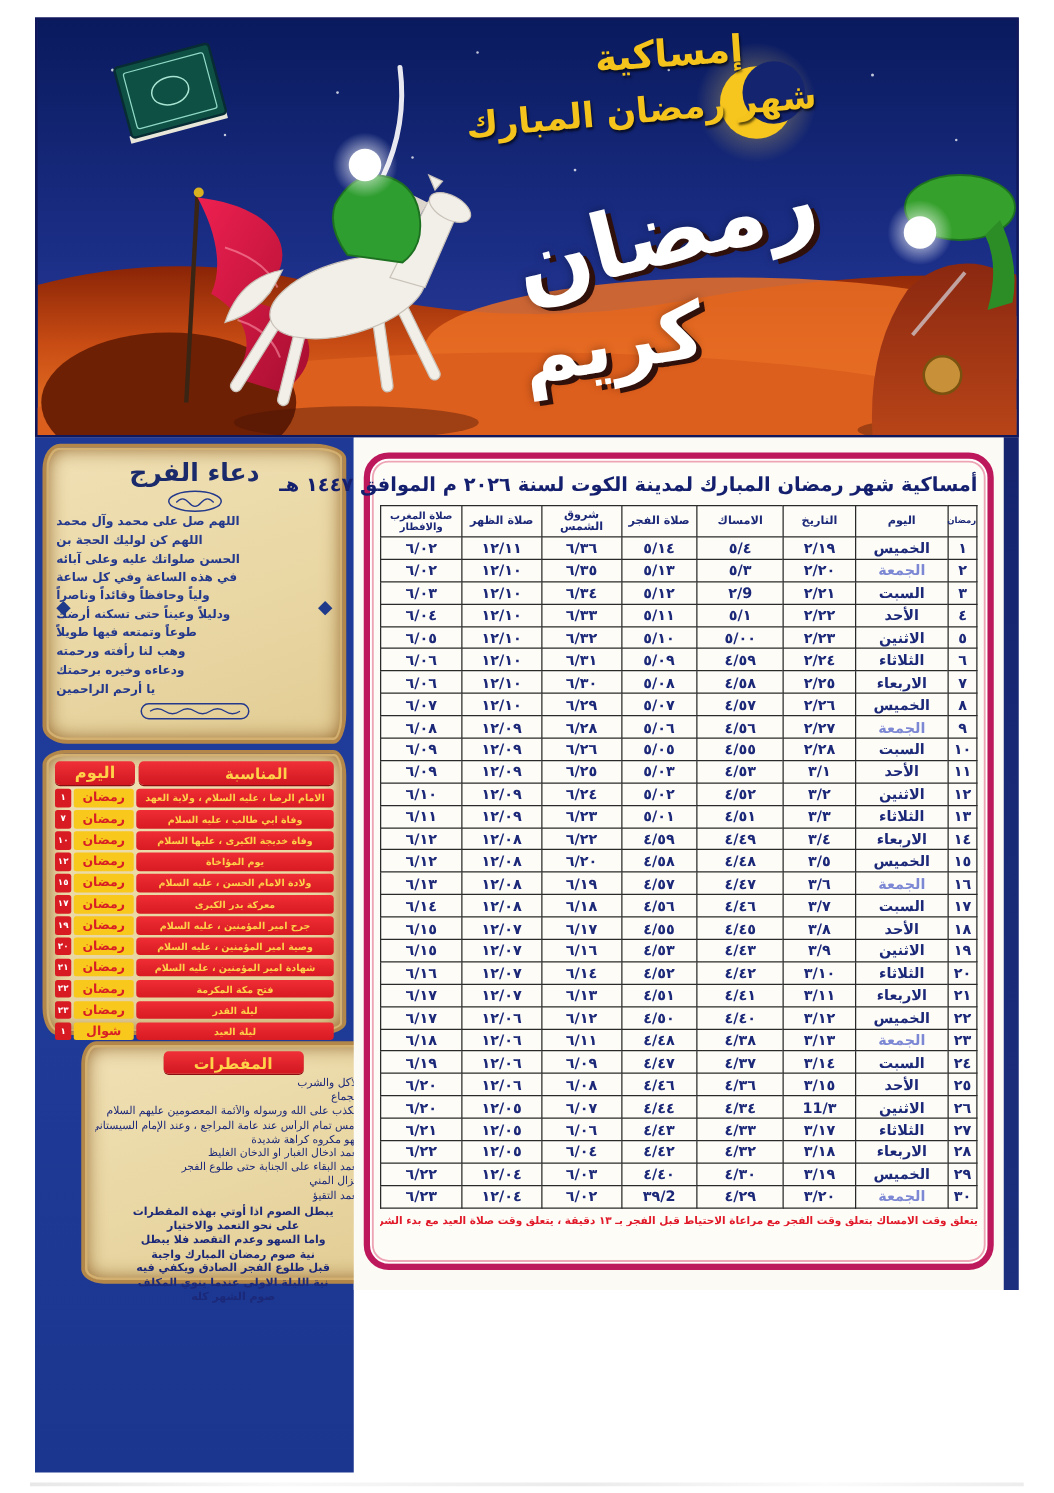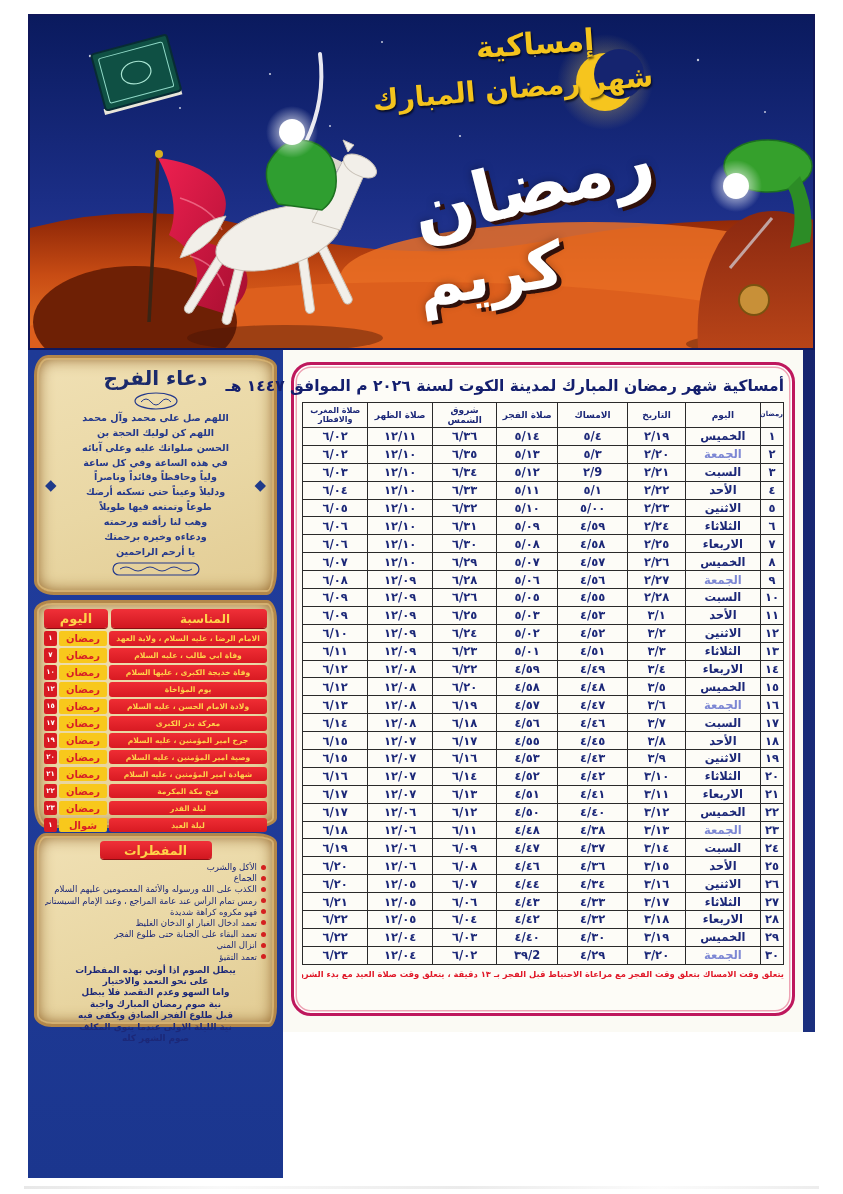--- a/index.html
+++ b/index.html
@@ -48,21 +48,21 @@
     box-shadow:inset 0 0 0 2px #d4b070,inset 0 0 16px #8a5a20;
   }
   .dua{top:5px;height:240px;border-radius:14px 26px 10px 20px/20px 12px 24px 14px;padding:6px 8px;}
   .dua-title{
     text-align:center;color:#1b2a6b;font-size:20px;font-weight:bold;
     letter-spacing:2px;margin-top:2px;
   }
   .emblem{display:block;margin:2px auto 1px;}
   .dua-lines{margin-top:1px;}
   .dua-line{
-    text-align:center;color:#24398c;font-size:9.6px;line-height:1.55;font-weight:bold;
+    text-align:left;color:#24398c;font-size:9.6px;line-height:1.55;font-weight:bold;
   }
   .diamond{position:absolute;color:#1f3a8a;font-size:15px;top:118px;}
   .diamond.dl{left:8px;}
   .diamond.dr{right:8px;}
   .cartouche{display:block;margin:2px auto 0;}
 
   .occ{top:250px;height:228px;border-radius:18px 10px 22px 12px/12px 20px 10px 22px;padding:6px 7px;}
   .occ-head{display:flex;gap:3px;height:19px;margin-bottom:3px;}
   .occ-head>div{
     background:linear-gradient(180deg,#f03038,#d11720);color:#ffd24a;font-weight:bold;
@@ -79,40 +79,40 @@
   }
   .occ-month{
     width:48px;background:#f8c81c;color:#d81f26;font-size:10px;font-weight:bold;
     display:flex;align-items:center;justify-content:center;border-radius:2px;
   }
   .occ-num{
     width:13px;background:#d81a22;color:#ffffff;font-size:7px;font-weight:bold;
     display:flex;align-items:center;justify-content:center;border-radius:2px;
   }
 
-  .muf{top:483px;height:194px;border-radius:12px 22px 8px 18px/18px 10px 20px 12px;padding:4px 8px;}
+  .muf{top:483px;height:194px;border-radius:12px 22px 8px 18px/18px 10px 20px 12px;padding:4px 8px;margin-left:31px;}
   .muf-title{
     width:112px;margin:1px auto 3px;background:linear-gradient(180deg,#f03038,#d11720);
     color:#ffd24a;font-size:12.5px;font-weight:bold;text-align:center;border-radius:4px;
     padding:1.5px 0;box-shadow:0 1px 0 #8a0d12;
   }
   .muf-item{display:flex;align-items:center;gap:4px;margin:1.2px 0;}
   .muf-bullet{width:5px;height:5px;border-radius:50%;background:#d42020;flex:none;}
   .muf-text{color:#1c2878;font-size:8.6px;font-weight:normal;text-align:right;white-space:nowrap;overflow:hidden;}
   .muf-footer{margin-top:3px;}
   .muf-foot-line{text-align:center;color:#1c2878;font-size:8.8px;font-weight:bold;line-height:1.3;}
 
   
   .sheet{
     position:absolute;left:283px;top:350px;width:520px;height:682px;
     background:#fbfaf4;
   }
   .frame{
     position:absolute;left:8px;right:8px;top:12px;bottom:16px;
-    border:3px solid #be185d;border-radius:20px;
+    border:5px solid #be185d;border-radius:20px;
     box-shadow:inset 0 0 0 1.5px #ffffff,inset 0 0 0 3px #eda4b4;
     padding:8px 8px 4px;box-sizing:border-box;background:#fdfcf7;
   }
   .sheet-title{
     text-align:center;color:#141f6e;font-size:15.5px;font-weight:bold;
     white-space:nowrap;margin:4px 0 7px;
   }
   table.imsakia{
     width:100%;border-collapse:collapse;direction:rtl;table-layout:fixed;
   }
@@ -682,21 +682,21 @@
               <td>٣/١٥</td>
               <td>٤/٣٦</td>
               <td>٤/٤٦</td>
               <td>٦/٠٨</td>
               <td>١٢/٠٦</td>
               <td>٦/٢٠</td>
             </tr>
             <tr>
               <td>٢٦</td>
               <td>الاثنين</td>
-              <td>٣/١٦</td>
+              <td>٣/11</td>
               <td>٤/٣٤</td>
               <td>٤/٤٤</td>
               <td>٦/٠٧</td>
               <td>١٢/٠٥</td>
               <td>٦/٢٠</td>
             </tr>
             <tr>
               <td>٢٧</td>
               <td>الثلاثاء</td>
               <td>٣/١٧</td>

